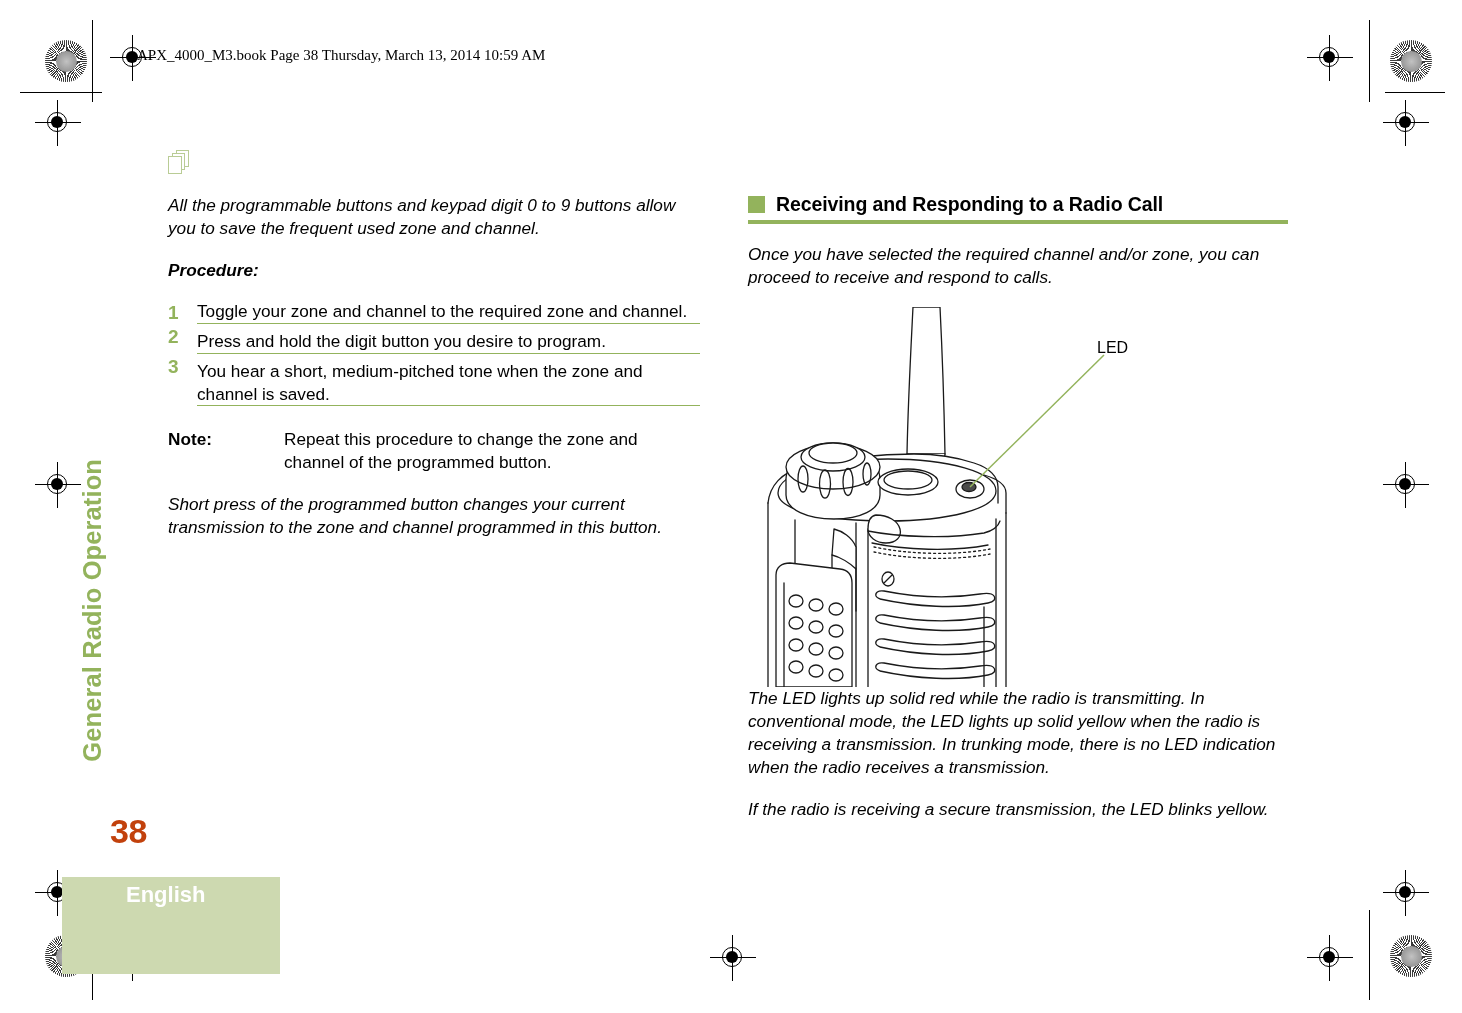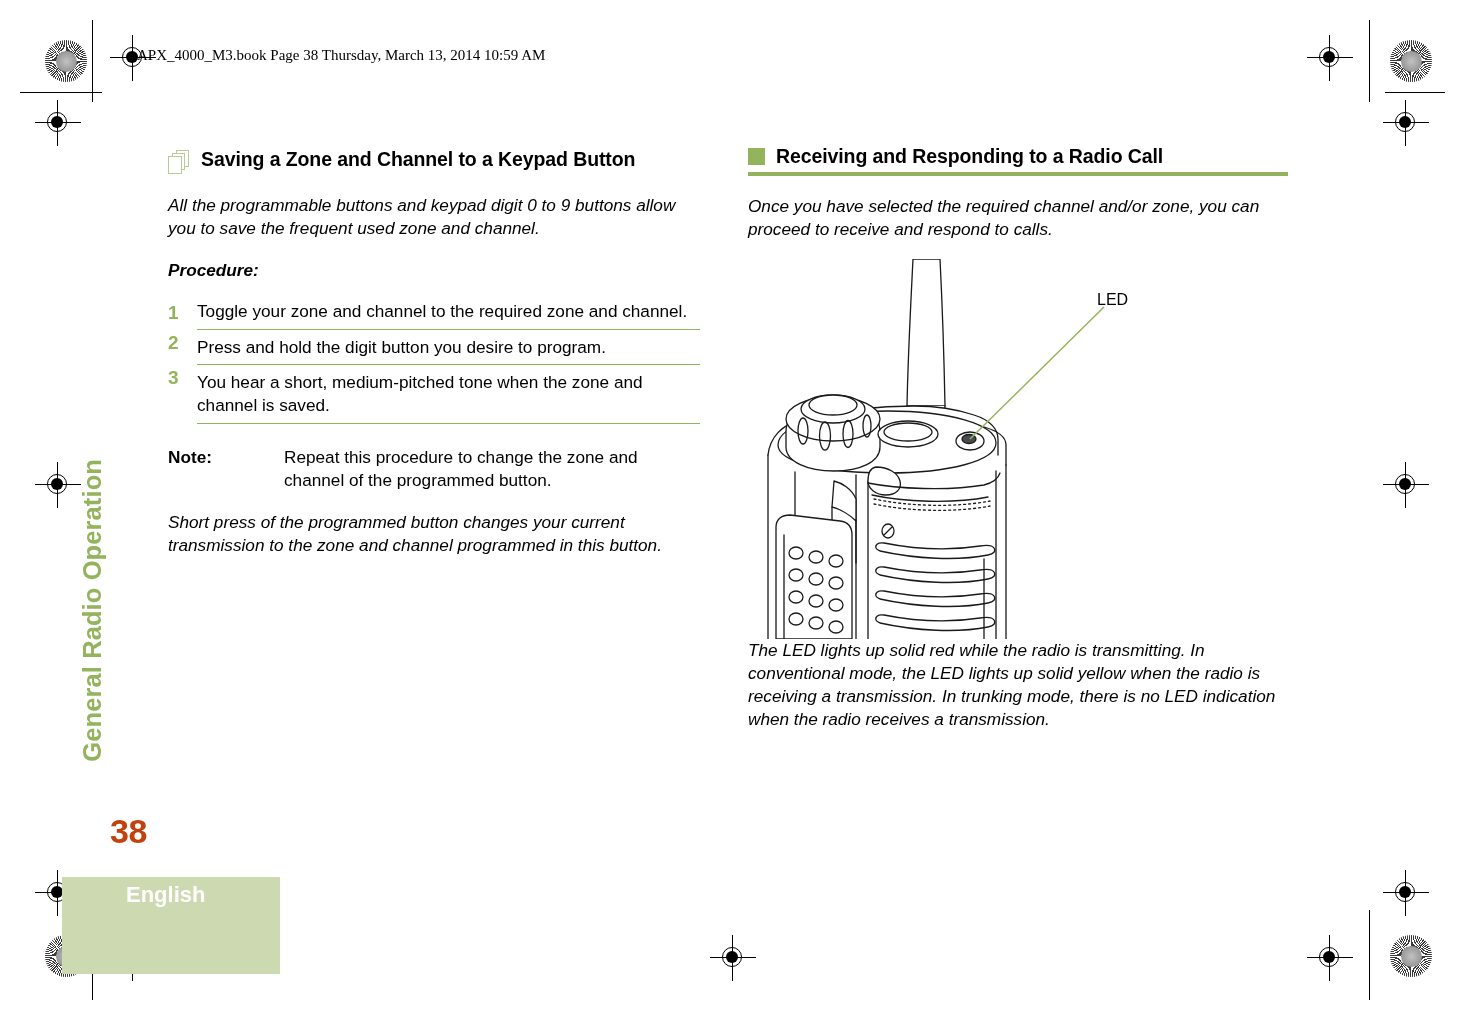--- a/index.html
+++ b/index.html
@@ -166,20 +166,21 @@
     font-size: 19.5px;
     font-weight: bold;
     line-height: 1.15;
     letter-spacing: -0.1px;
   }
 
   .h-square-row {
     display: flex;
     align-items: center;
     gap: 11px;
+    margin-top: 48px;
   }
   .green-square {
     width: 17px;
     height: 17px;
     background: #93b35c;
     flex: 0 0 auto;
   }
   .head-rule {
     height: 4px;
     background: #93b35c;
@@ -210,21 +211,20 @@
     flex: 0 0 auto;
     font-size: 19px;
     font-weight: bold;
     color: #93b35c;
     line-height: 1.22;
     padding-top: 1px;
   }
   .proc-body {
     flex: 1 1 auto;
     border-bottom: 1.6px solid #93b35c;
-    padding-bottom: 6px;
   }
   .proc-item + .proc-item .proc-body { padding-top: 6px; }
   .proc-body p {
     margin: 0;
     font-size: 17.2px;
     line-height: 1.33;
   }
 
   
   .note {
@@ -355,21 +355,20 @@
 <div class="language-label">English</div>
 
 <div class="col-left">
 
   <div class="h-icon-row">
     <span class="pages-icon">
       <i></i>
         <i></i>
         <i></i>
     </span>
-    <h2 class="section-head">Saving a Zone and Channel to a Keypad Button</h2>
   </div>
 
   <p class="body spaced">All the programmable buttons and keypad digit 0 to 9 buttons allow you to save the frequent used zone and channel.</p>
 
   <p class="body spaced bold">Procedure:</p>
 
   <div class="proc">
     <div class="proc-item">
       <div class="proc-num">1</div>
       <div class="proc-body">
@@ -503,13 +502,14 @@
         <ellipse cx="68" cy="364" rx="7" ry="6"></ellipse>
         <ellipse cx="88" cy="368" rx="7" ry="6"></ellipse>
       </g>
 
       <line x1="222" y1="180" x2="356" y2="48" stroke="#93b35c" stroke-width="1.5"></line>
     </svg>
     <div class="led-label">LED</div>
   </div>
 
   <p class="body ital">The LED lights up solid red while the radio is transmitting. In conventional mode, the LED lights up solid yellow when the radio is receiving a transmission. In trunking mode, there is no LED indication when the radio receives a transmission.</p>
+  <p class="body spaced ital">If the radio is receiving a secure transmission, the LED blinks yellow.</p>
 </div>
 
 </body></html>

